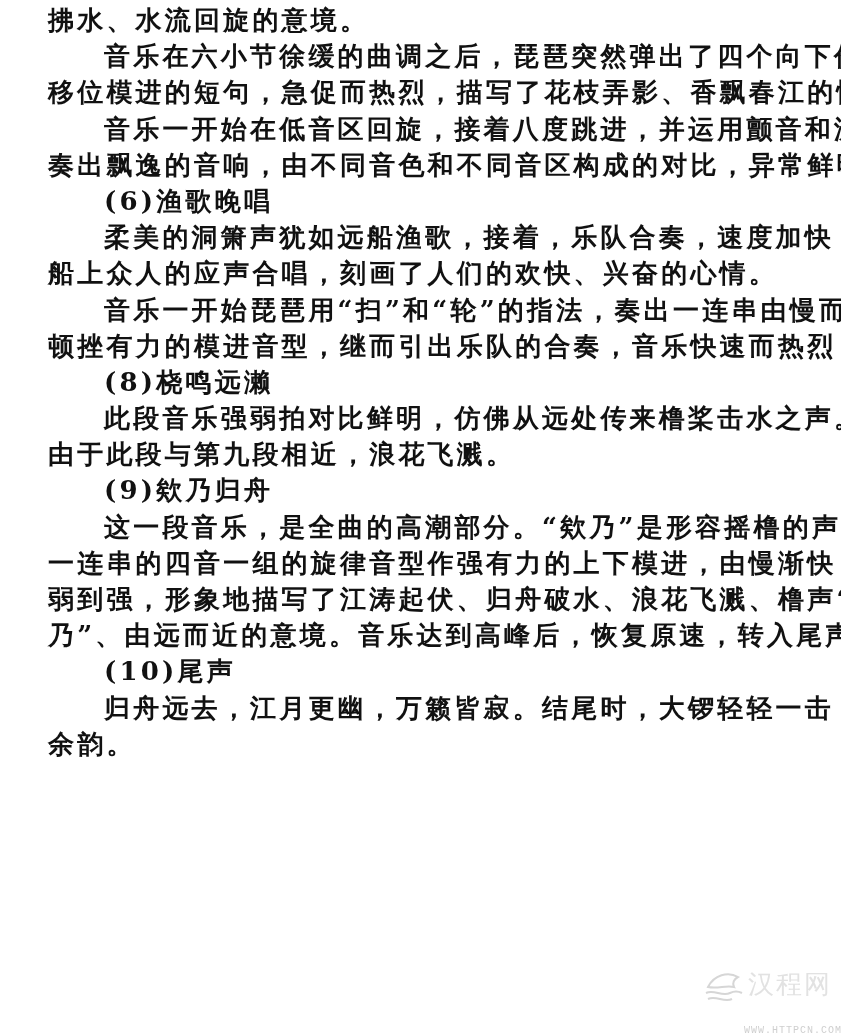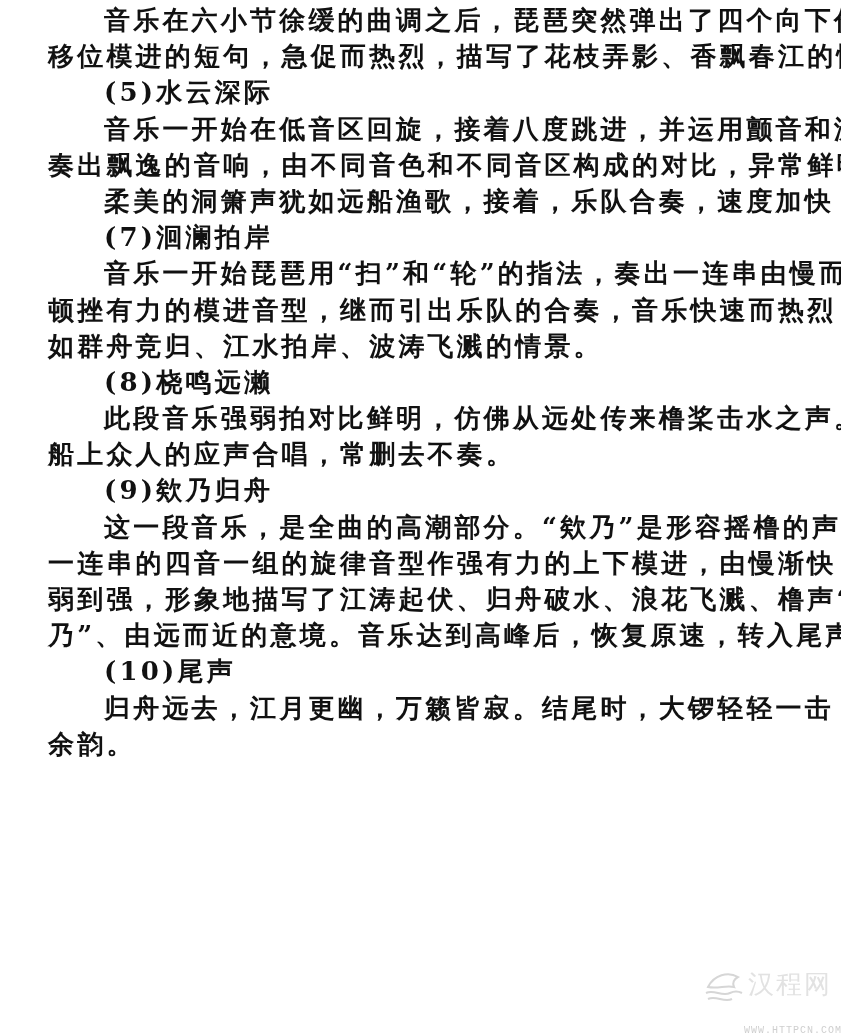--- a/index.html
+++ b/index.html
@@ -22,33 +22,33 @@
   .wm-logo { position: absolute; left: 0; top: 0; width: 40px; height: 40px; }
   .wm-text { position: absolute; left: 44px; top: 2px; font-size: 26px; letter-spacing: 2px;
     font-family: "DejaVu Sans", sans-serif; color: #e2e2e2; }
   .wm-url { position: absolute; left: 40px; top: 42px; font-size: 10px; letter-spacing: 1px;
     font-family: Liberation Mono, monospace; color: #cfcfcf; margin-top: 18px; }
 </style>
 </head>
 <body>
 
 <div class="page">
+  <div class="line">拂水、水流回旋的意境。</div>
   <div class="line indent">音乐在六小节徐缓的曲调之后，琵琶突然弹出了四个向下作</div>
   <div class="line">移位模进的短句，急促而热烈，描写了花枝弄影、香飘春江的情形。</div>
-  <div class="line heading">(5)水云深际</div>
   <div class="line indent">音乐一开始在低音区回旋，接着八度跳进，并运用颤音和泛音</div>
   <div class="line">奏出飘逸的音响，由不同音色和不同音区构成的对比，异常鲜明地</div>
+  <div class="line heading">(6)渔歌晚唱</div>
   <div class="line indent">柔美的洞箫声犹如远船渔歌，接着，乐队合奏，速度加快，又如</div>
-  <div class="line heading">(7)洄澜拍岸</div>
+  <div class="line">船上众人的应声合唱，刻画了人们的欢快、兴奋的心情。</div>
   <div class="line indent">音乐一开始琵琶用“扫”和“轮”的指法，奏出一连串由慢而快、</div>
   <div class="line">顿挫有力的模进音型，继而引出乐队的合奏，音乐快速而热烈，有</div>
-  <div class="line">如群舟竞归、江水拍岸、波涛飞溅的情景。</div>
   <div class="line heading">(8)桡鸣远濑</div>
   <div class="line indent">此段音乐强弱拍对比鲜明，仿佛从远处传来橹桨击水之声。</div>
-  <div class="line">船上众人的应声合唱，常删去不奏。</div>
+  <div class="line">由于此段与第九段相近，浪花飞溅。</div>
   <div class="line heading">(9)欸乃归舟</div>
   <div class="line indent">这一段音乐，是全曲的高潮部分。“欸乃”是形容摇橹的声音。</div>
   <div class="line">一连串的四音一组的旋律音型作强有力的上下模进，由慢渐快，由</div>
   <div class="line">弱到强，形象地描写了江涛起伏、归舟破水、浪花飞溅、橹声“欸</div>
   <div class="line">乃”、由远而近的意境。音乐达到高峰后，恢复原速，转入尾声。</div>
   <div class="line heading">(10)尾声</div>
   <div class="line indent">归舟远去，江月更幽，万籁皆寂。结尾时，大锣轻轻一击，颇有</div>
   <div class="line">余韵。</div>
 </div>
 

